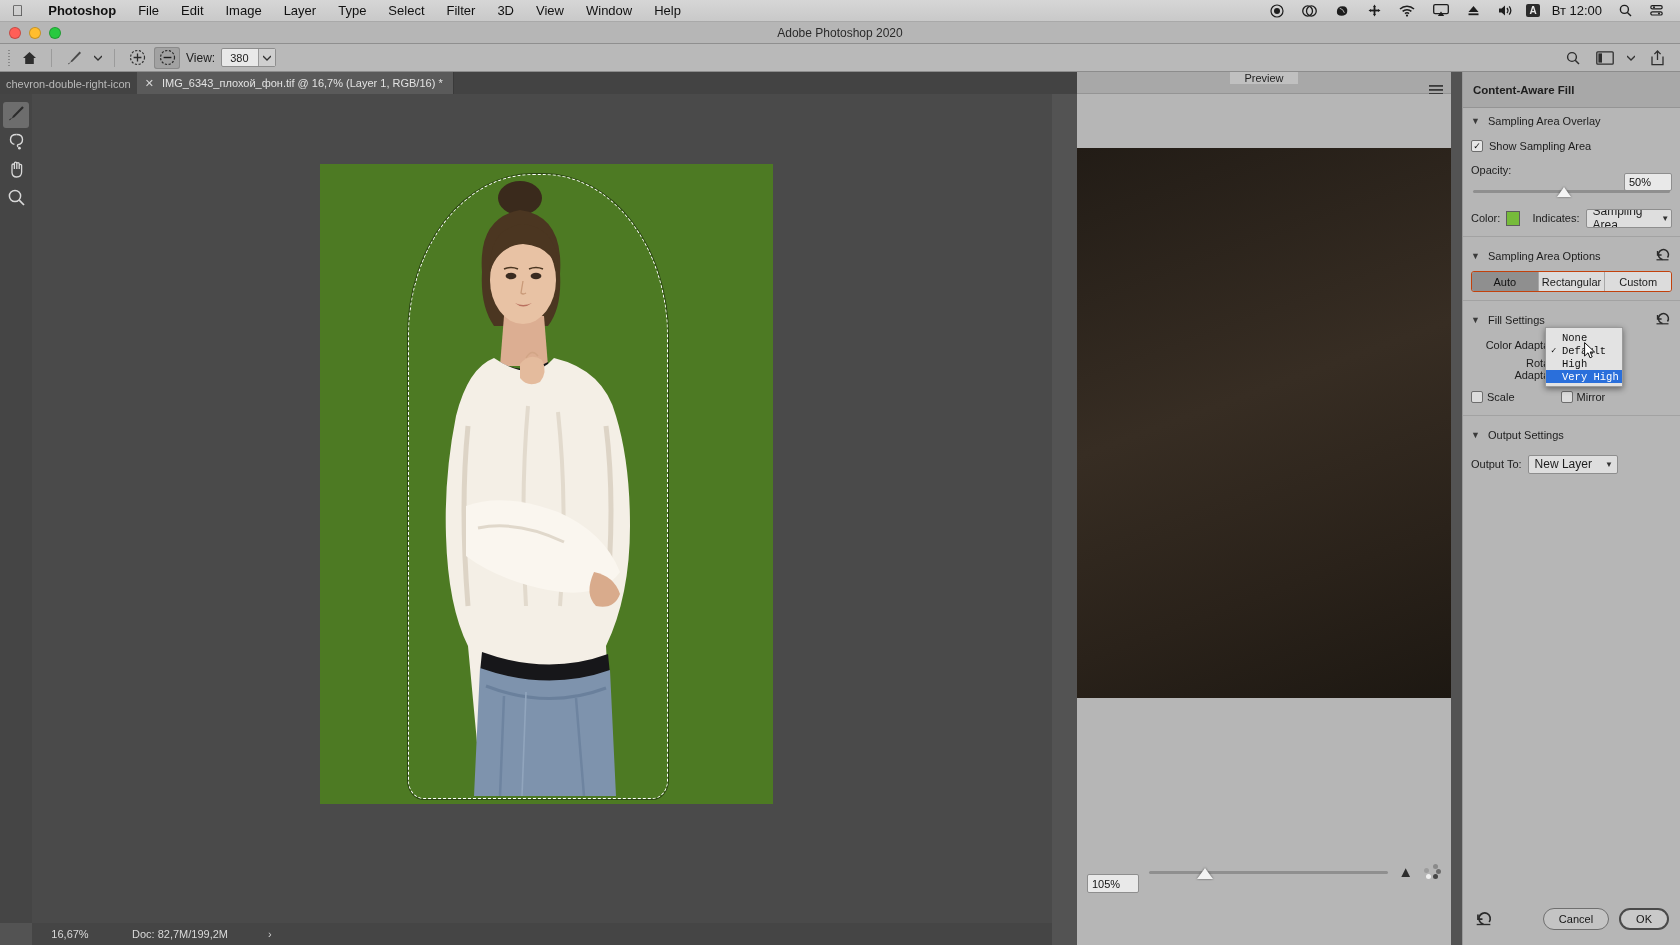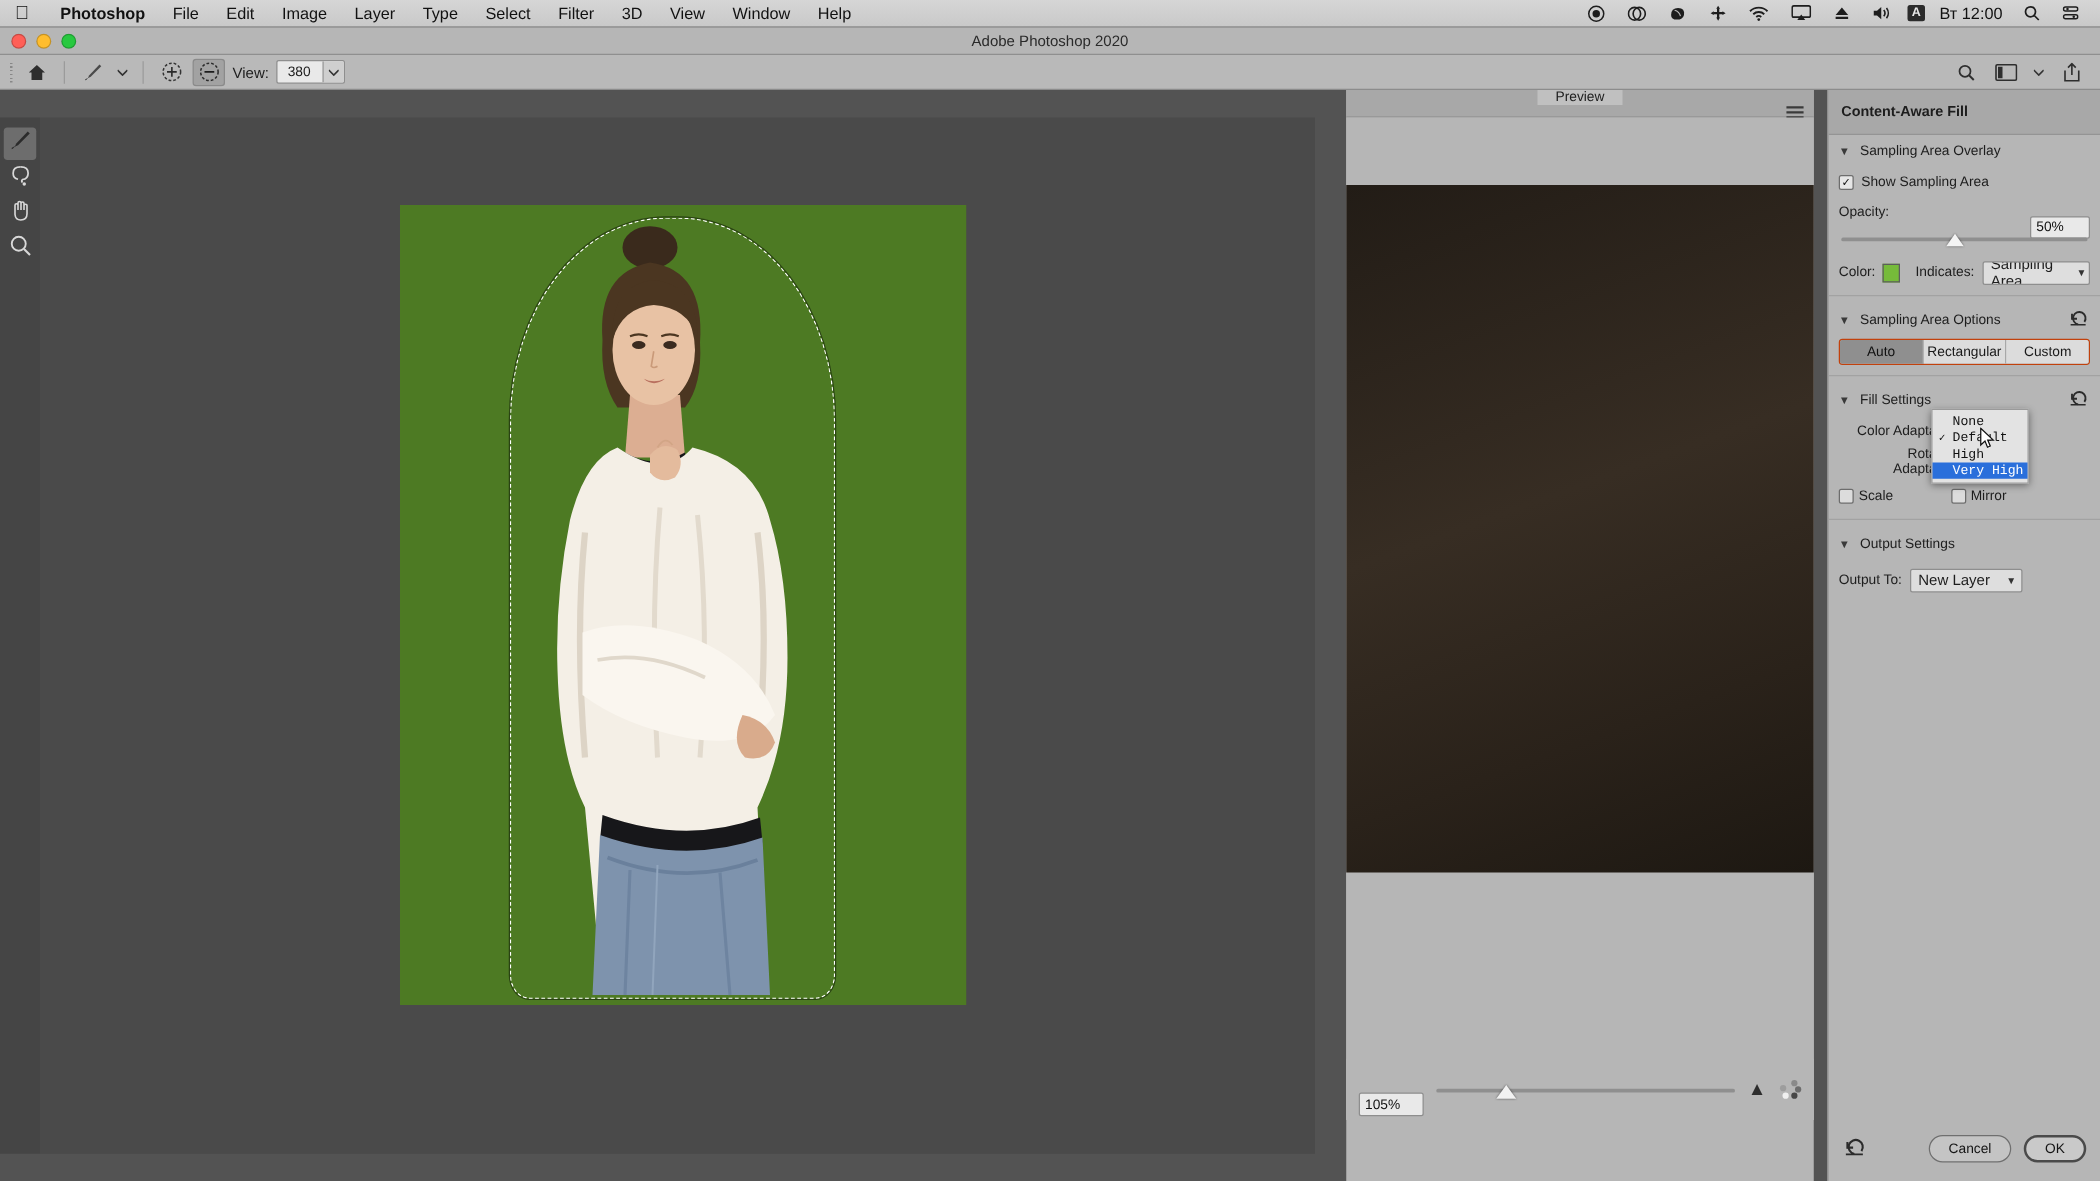--- a/index.html
+++ b/index.html
@@ -414,20 +414,27 @@
       </span>
       <span class="ob-btn">
         <svg width="15" height="16" viewBox="0 0 15 16">
             <path d="M2 6.4 V14.6 H13 V6.4" fill="none" stroke="#2e2e2e" stroke-width="1.3"></path>
             <path d="M7.5 1 L7.5 10 M4.4 4.1 L7.5 1 L10.6 4.1" fill="none" stroke="#2e2e2e" stroke-width="1.3"></path>
           </svg>
       </span>
     </span>
   </div>
 
+  <div class="tabstrip">
+    <span class="chev">chevron-double-right-icon</span>
+    <div class="doctab">
+      <span class="x">✕</span>
+      <span>IMG_6343_плохой_фон.tif @ 16,7% (Layer 1, RGB/16) *</span>
+    </div>
+  </div>
 
   <div class="tools">
     <div class="tool active">
       <span>
         <svg width="19" height="19" viewBox="0 0 19 19">
             <path d="M15.2 2.2 L16.8 3.8 L7.4 13.2 L4.8 14.4 L6 11.8 Z" fill="#2b2b2b"></path>
             <path d="M5.4 13.6 L3.2 16 Q2 17 2.4 15.2 Z" fill="#2b2b2b"></path>
           </svg>
       </span>
     </div>
@@ -501,20 +508,25 @@
 
         <path d="M72 492 Q140 516 202 494 L208 620 L66 620 Z" fill="#7e93ad"></path>
         <path d="M78 510 Q140 534 198 512" stroke="#6a809c" stroke-width="3" fill="none"></path>
         <path d="M96 520 L92 620 M168 522 L176 620" stroke="#6e84a0" stroke-width="2.5" fill="none"></path>
         <path d="M118 516 L114 620" stroke="#91a5bd" stroke-width="1.6" fill="none"></path>
       </svg>
       <div class="selpath"></div>
     </div>
   </div>
 
+  <div class="statusbar">
+    <span class="z">16,67%</span>
+    <span class="d">Doc: 82,7M/199,2M</span>
+    <span class="ar">›</span>
+  </div>
 
   <div class="previewpanel">
     <div class="pvtabbar">
       <div class="pvtab">Preview</div>
       <span class="pvmenu">
         <svg width="14" height="12" viewBox="0 0 14 12">
             <rect x="0" y="1" width="14" height="1.8" fill="#3a3a3a"></rect>
             <rect x="0" y="5" width="14" height="1.8" fill="#3a3a3a"></rect>
             <rect x="0" y="9" width="14" height="1.8" fill="#3a3a3a"></rect>
           </svg>

